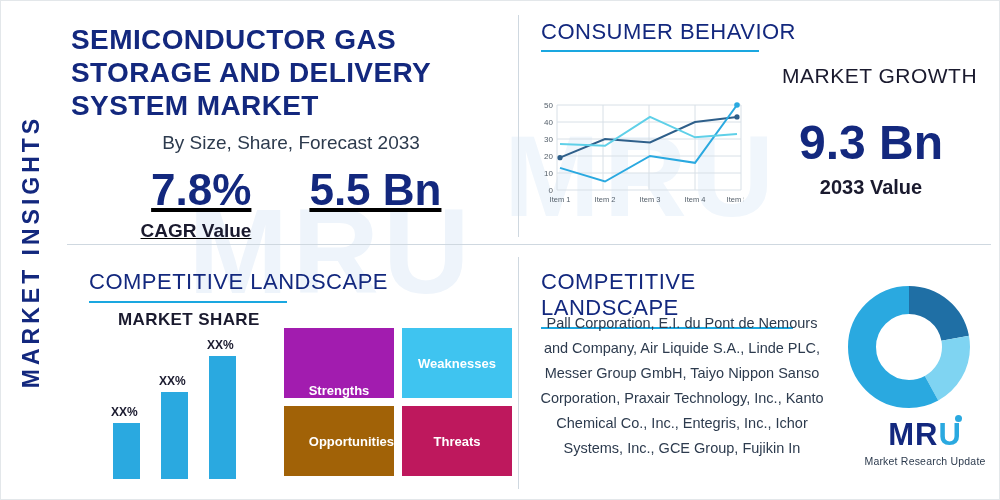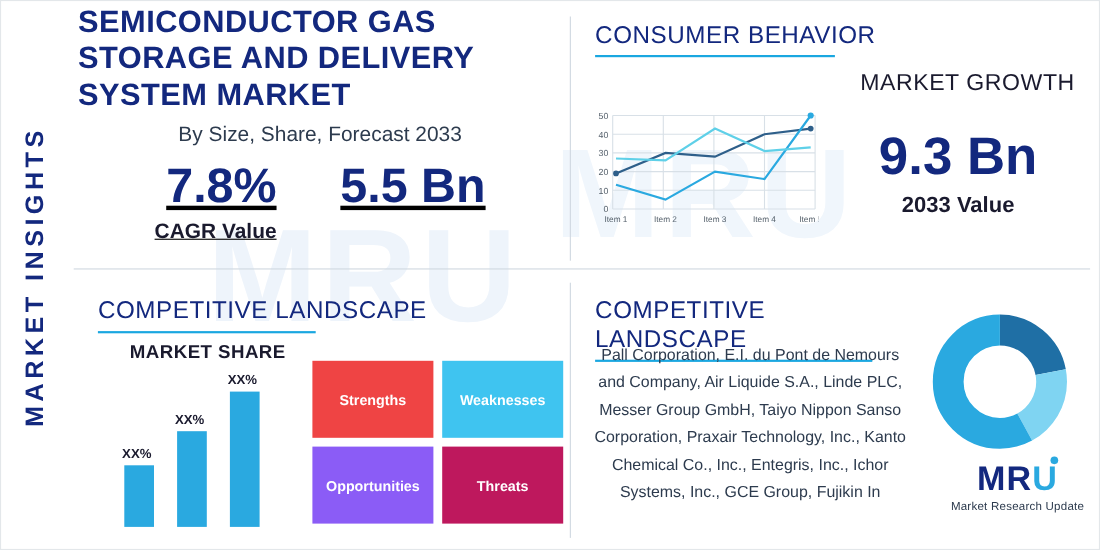--- a/index.html
+++ b/index.html
@@ -9,21 +9,21 @@
   
   .rail{position:absolute;left:0;top:0;width:62px;height:500px;display:flex;align-items:center;justify-content:center;}
   .rail span{transform:rotate(-90deg);white-space:nowrap;font-size:23px;letter-spacing:4px;color:#13287e;font-weight:700;}
 
   
   .v-div{position:absolute;left:517px;top:14px;width:1px;height:222px;background:#cfd8e0;}
   .h-div{position:absolute;left:66px;top:243px;width:924px;height:1px;background:#cfd8e0;}
   .v-div2{position:absolute;left:517px;top:256px;width:1px;height:232px;background:#cfd8e0;}
 
   
-  .tl{position:absolute;left:70px;top:2px;width:440px;}
+  .tl{position:absolute;left:70px;top:22px;width:440px;}
   .title{font-size:28px;line-height:1.18;color:#13287e;font-weight:700;letter-spacing:.4px;text-transform:uppercase;}
   .subtitle{margin-top:10px;text-align:center;font-size:19px;color:#2d3b4e;}
   .stats{margin-top:14px;display:flex;justify-content:center;gap:58px;}
   .stat{text-align:right;text-decoration:underline;}
   .stat .big{font-size:44px;color:#13287e;font-weight:700;line-height:1;}
   .stat .lab{margin-top:8px;font-size:19px;color:#1a1a2e;font-weight:700;}
 
   
   .tr{position:absolute;left:540px;top:18px;width:450px;}
   .sec-head{font-size:22px;color:#13287e;letter-spacing:.5px;text-transform:uppercase;}
@@ -167,27 +167,27 @@
     <div class="bar-col" style="left:8px;height:56px;"></div>
 
     <div class="bar-val" style="left:54px;bottom:91px;">XX%</div>
     <div class="bar-col" style="left:56px;height:87px;"></div>
 
     <div class="bar-val" style="left:102px;bottom:127px;">XX%</div>
     <div class="bar-col" style="left:104px;height:123px;"></div>
   </div>
 
   <div class="swot">
-    <div class="sw" style="background:#ef4444;">
+    <div class="sw" style="background:#a21caf;align-items:flex-end;">
         <span>Strengths</span>
       </div>
     <div class="sw" style="background:#3fc4f0;">
         <span>Weaknesses</span>
       </div>
-    <div class="sw" style="background:#8b5cf6;">
+    <div class="sw" style="background:#a16207;justify-content:flex-end;">
         <span>Opportunities</span>
       </div>
     <div class="sw" style="background:#be185d;">
         <span>Threats</span>
       </div>
   </div>
 
   <div class="br">
     <div class="sec-head">COMPETITIVE LANDSCAPE</div>
     <div class="sec-rule2" style="width:252px;"></div>

